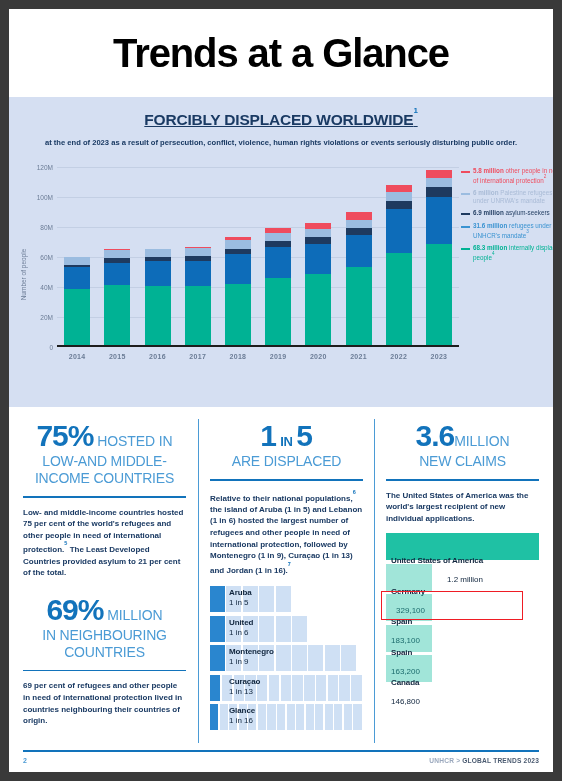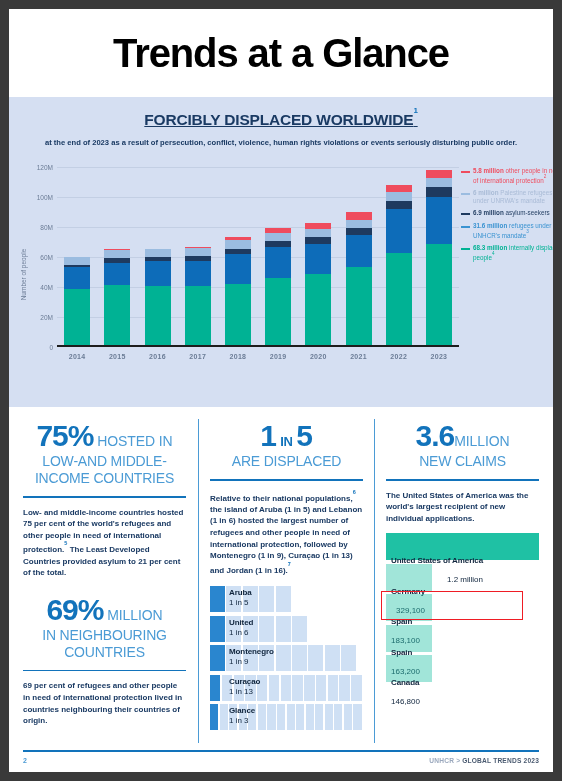--- a/index.html
+++ b/index.html
@@ -524,21 +524,21 @@
             <div class="ratio-seg"></div>
             <div class="ratio-seg"></div>
             <div class="ratio-seg"></div>
             <div class="ratio-seg"></div>
             <div class="ratio-seg"></div>
             <div class="ratio-seg"></div>
             <div class="ratio-seg"></div>
             <div class="ratio-seg"></div>
             <div class="ratio-label">
               <span class="ratio-name">Glance</span>
-              <span class="ratio-val">1 in 3</span>
+              <span class="ratio-val">1 in 16</span>
             </div>
           </div>
         </div>
     </div>
 
     <div class="col col3">
       <div class="stat-head">
         <span class="stat-num">3.6</span><span class="stat-word">MILLION</span>
         <span class="stat-line2">NEW CLAIMS</span>
       </div>

